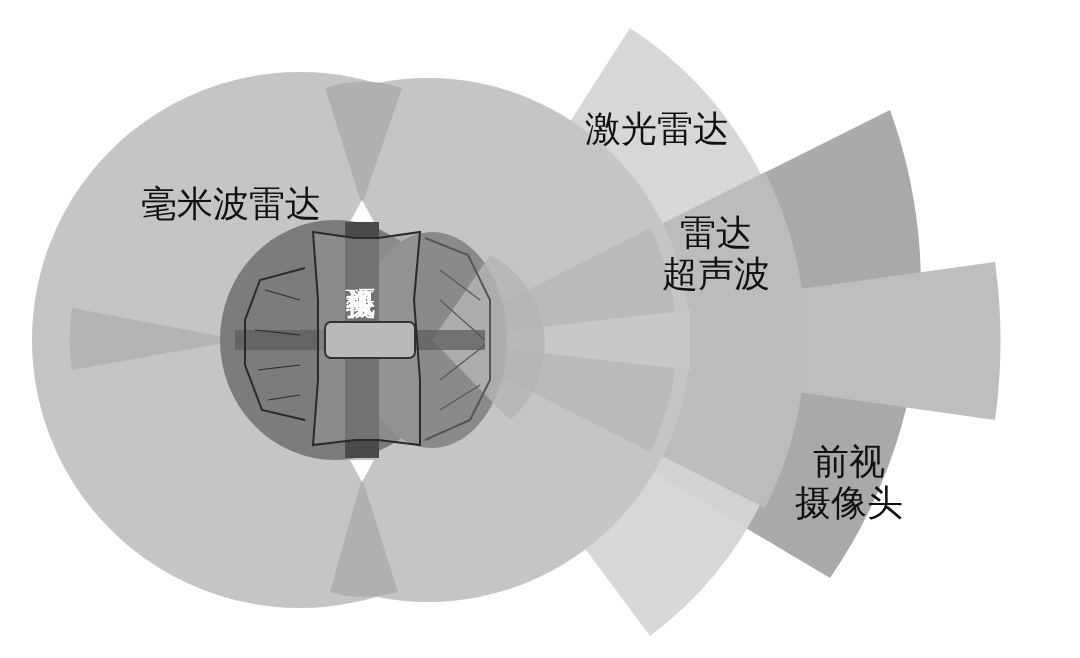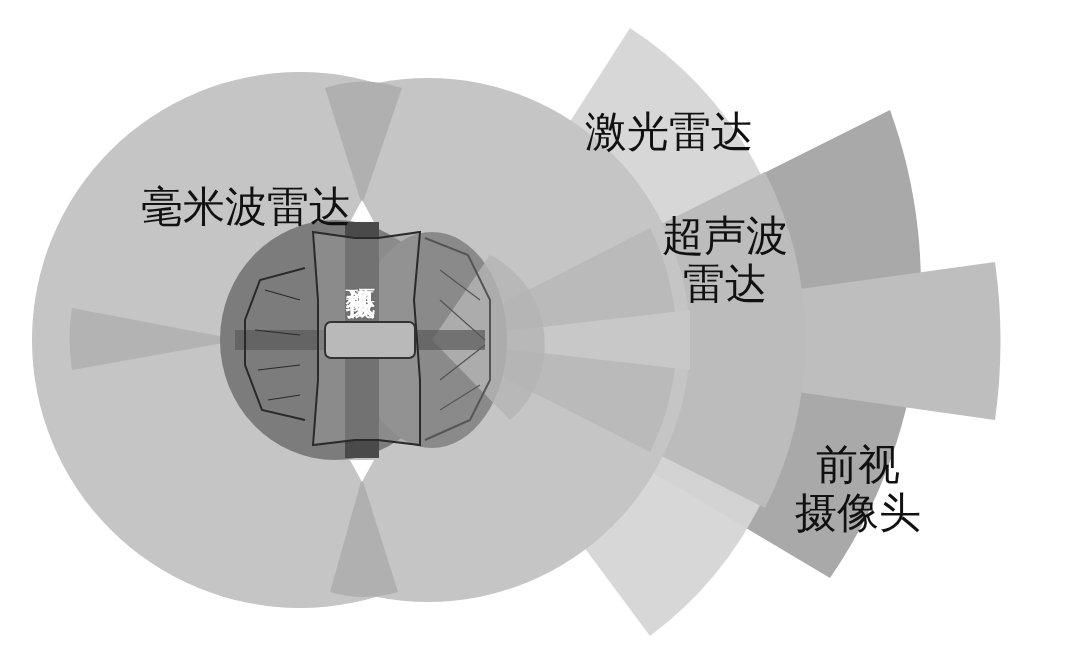--- a/index.html
+++ b/index.html
@@ -1,21 +1,21 @@
 <!DOCTYPE html>
 <html><head>
 <meta charset="utf-8">
 <style>
   html, body { margin: 0; padding: 0; background: #ffffff; }
   body { width: 1080px; height: 658px; overflow: hidden; position: relative; }
   #diagram { position: absolute; left: 0; top: 0; }
   .label {
     position: absolute;
     font-family: "DejaVu Serif", "Liberation Serif", serif;
-    font-size: 42px;
+    font-size: 36px;
     color: #111111;
     line-height: 1.15;
     white-space: nowrap;
   }
   .label.center { text-align: center; }
   .label.vertical {
     writing-mode: vertical-rl;
     color: #ffffff;
     font-size: 30px;
     letter-spacing: 0px;
@@ -64,22 +64,22 @@
     <path d="M440,270 L480,300 M440,410 L480,385 M440,300 L485,340 M440,380 L485,345" stroke="#555" stroke-width="1.2"></path>
     <rect x="325" y="322" width="90" height="36" rx="6" fill="#b9b9b9" stroke="#333"></rect>
   </g>
 </svg>
 
 <div class="label" style="left:141px; top:183px;">毫米波雷达</div>
 
 <div class="label" style="left:585px; top:108px;">激光雷达</div>
 
 <div class="label center" style="left:662px; top:212px;">
+  <div>雷达</div>
   <div>超声波</div>
-  <div>雷达</div>
 </div>
 
 <div class="label center" style="left:795px; top:423px;margin-top:18px;">
   <div>前视</div>
   <div>摄像头</div>
 </div>
 
 <div class="label vertical" style="left:343px; top:265px;">环视摄像头</div>
 
 </body></html>

